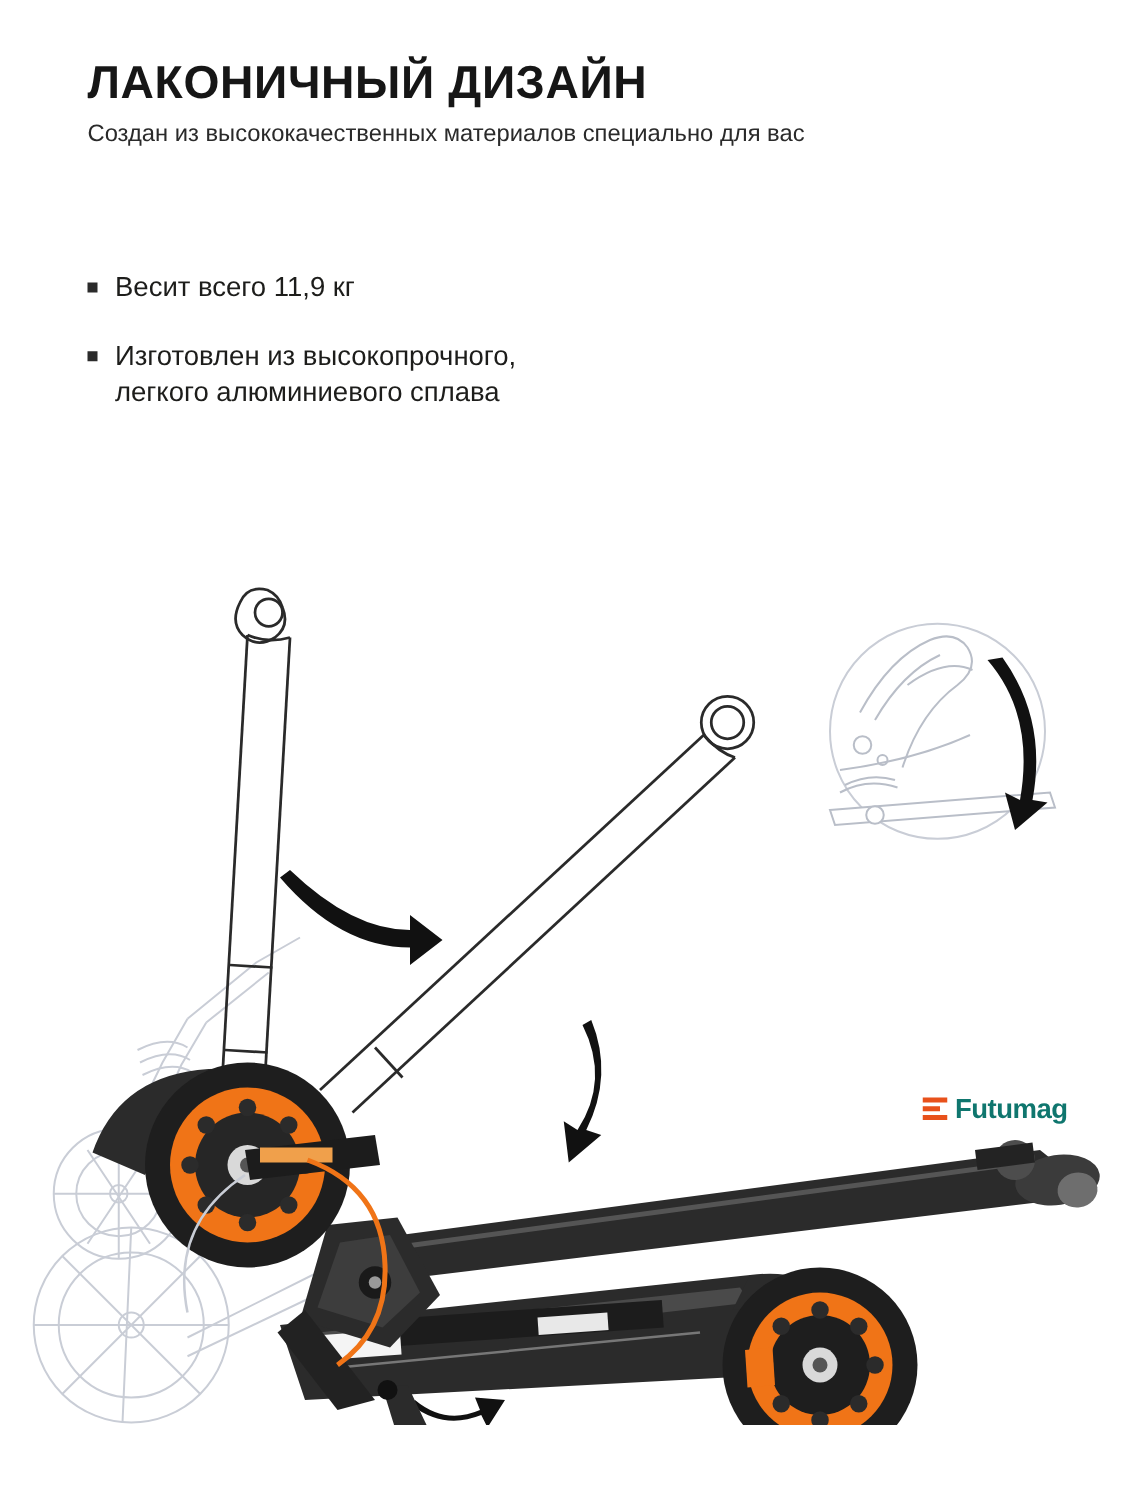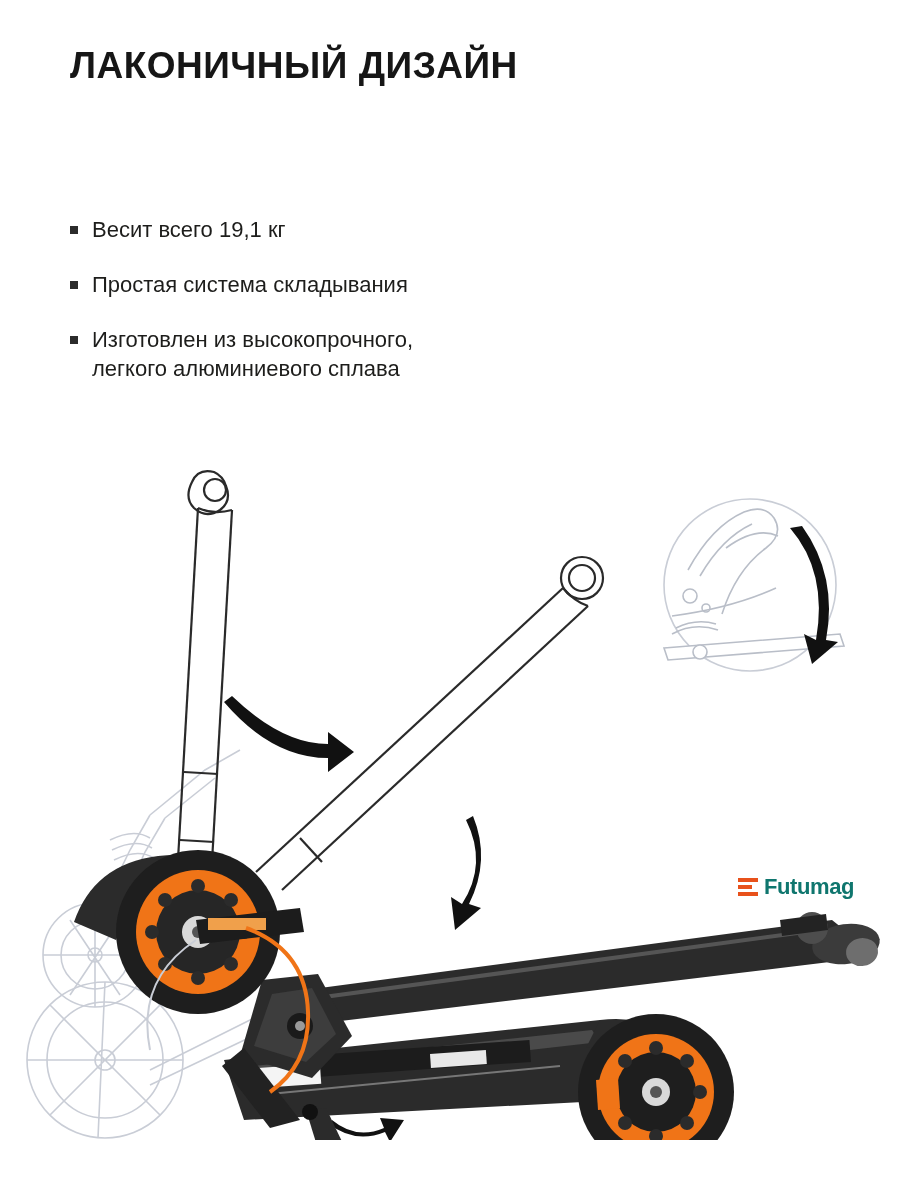--- a/index.html
+++ b/index.html
@@ -106,30 +106,27 @@
     color: #0f766e;
   }
 </style>
 </head>
 <body>
 
 <div class="page">
 
   <div class="headings">
     <div class="title-line first">Лаконичный дизайн</div>
+    <div class="subtitle">Создан из высококачественных материалов специально для вас</div>
   </div>
 
   <div class="features">
     <div class="feature">
       <span class="bullet"></span>
-      <span class="feature-text">Весит всего 19,1 кг</span>
-    </div>
-    <div class="feature">
-      <span class="bullet"></span>
-      <span class="feature-text">Простая система складывания</span>
+      <span class="feature-text">Весит всего 11,9 кг</span>
     </div>
     <div class="feature">
       <span class="bullet"></span>
       <span class="feature-text">Изготовлен из высокопрочного,
 легкого алюминиевого сплава</span>
     </div>
   </div>
 
   <div class="illustration">
     <svg width="900" height="720" viewBox="0 0 900 720" xmlns="http://www.w3.org/2000/svg">

